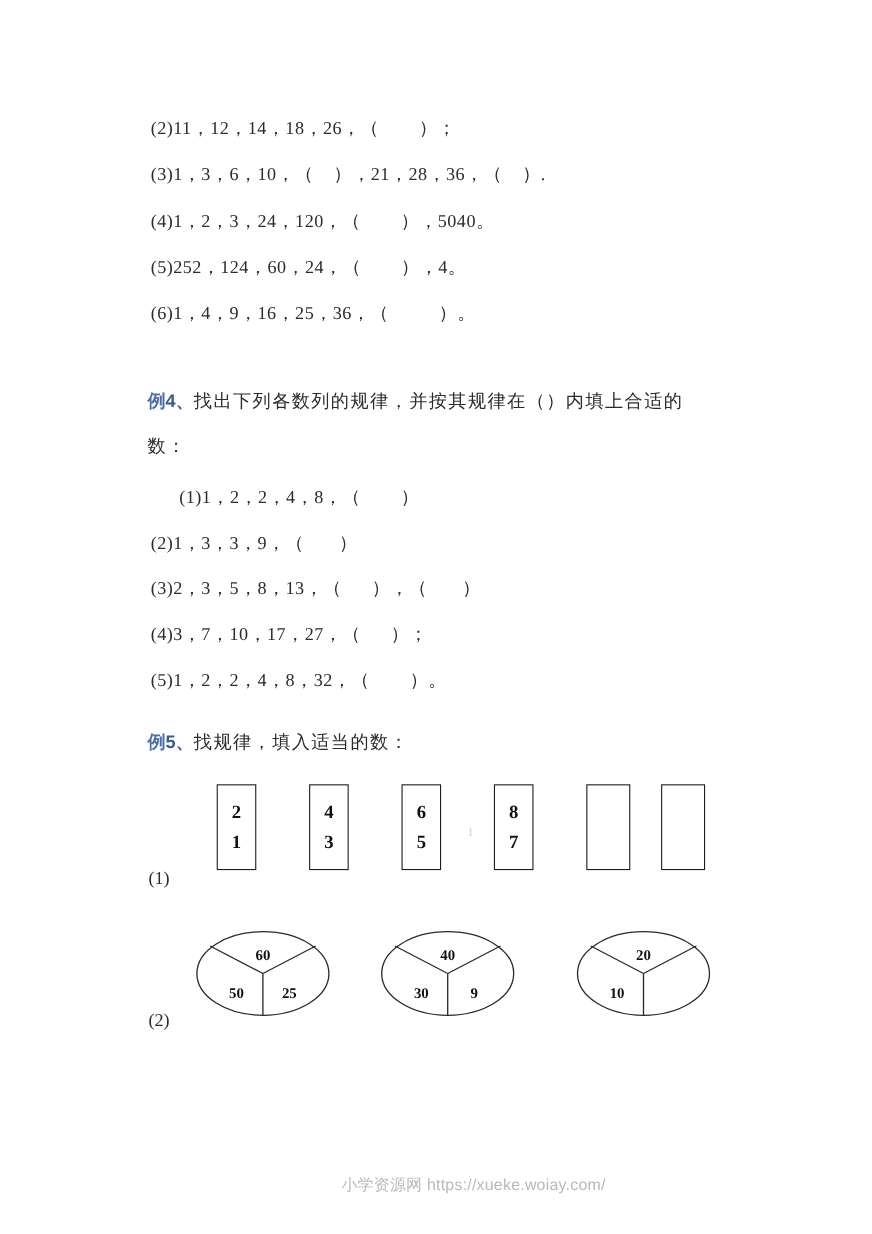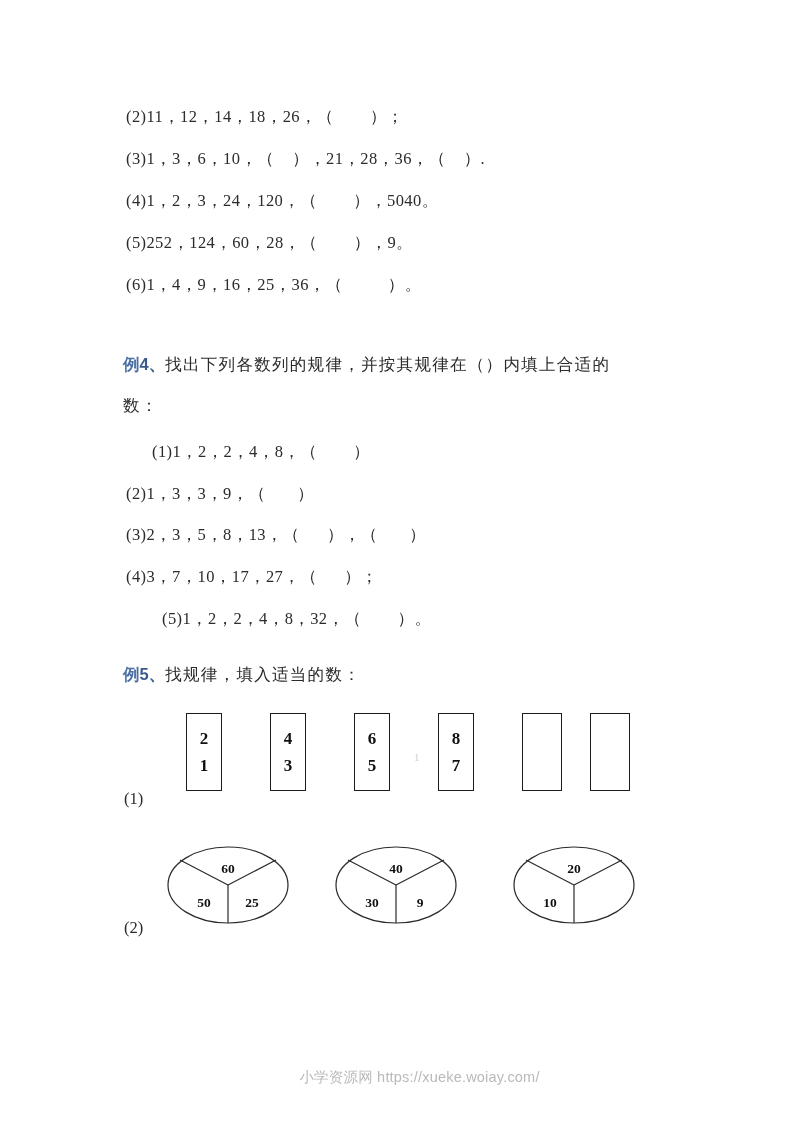--- a/index.html
+++ b/index.html
@@ -12,21 +12,21 @@
     width: 793px;
     height: 1122px;
     position: relative;
     font-family: "Liberation Serif", "DejaVu Serif", serif;
     color: #1a1a1a;
     overflow: hidden;
   }
 
   .page {
     position: absolute;
-    left: 4px; top: 0;
+    left: 15px; top: 0;
     width: 659px;
     height: 1122px;
   }
 
   
   .seq-line {
     position: absolute;
     left: 122px;
     font-size: 16.5px;
     letter-spacing: 0.4px;
@@ -145,33 +145,33 @@
   }
 </style>
 </head>
 <body>
 
 <div class="page">
 
   <div class="seq-line" style="top:106px;">(2)11，12，14，18，26，（        ）；</div>
   <div class="seq-line" style="top:148px;">(3)1，3，6，10，（    ），21，28，36，（    ）.</div>
   <div class="seq-line" style="top:190px;">(4)1，2，3，24，120，（        ），5040。</div>
-  <div class="seq-line" style="top:232px;">(5)252，124，60，28，（        ），9。</div>
+  <div class="seq-line" style="top:232px;">(5)252，124，60，24，（        ），4。</div>
   <div class="seq-line" style="top:274px;">(6)1，4，9，16，25，36，（          ）。</div>
 
   <div class="ex-head" style="top:354px;">
     <span class="ex-word">例</span><span class="ex-num">4、</span><span class="ex-body">找出下列各数列的规律，并按其规律在（）内填上合适的</span>
   </div>
   <div class="ex-cont" style="top:395px;">数：</div>
 
   <div class="seq-line" style="top:441px;margin-left:26px;">(1)1，2，2，4，8，（        ）</div>
   <div class="seq-line" style="top:483px;">(2)1，3，3，9，（       ）</div>
   <div class="seq-line" style="top:524px;">(3)2，3，5，8，13，（      ），（       ）</div>
   <div class="seq-line" style="top:566px;">(4)3，7，10，17，27，（      ）；</div>
-  <div class="seq-line" style="top:608px;margin-left:36px;">(5)1，2，2，4，8，32，（        ）。</div>
+  <div class="seq-line" style="top:608px;">(5)1，2，2，4，8，32，（        ）。</div>
 
   <div class="ex-head" style="top:664px;text-align:right;">
     <span class="ex-word">例</span><span class="ex-num">5、</span><span class="ex-body">找规律，填入适当的数：</span>
   </div>
 
   <div class="rect-row" style="top:713px;">
     <div class="domino" style="left:182px; top:0; width:36px; height:78px;">
       <span>2</span>
       <span>1</span>
     </div>

